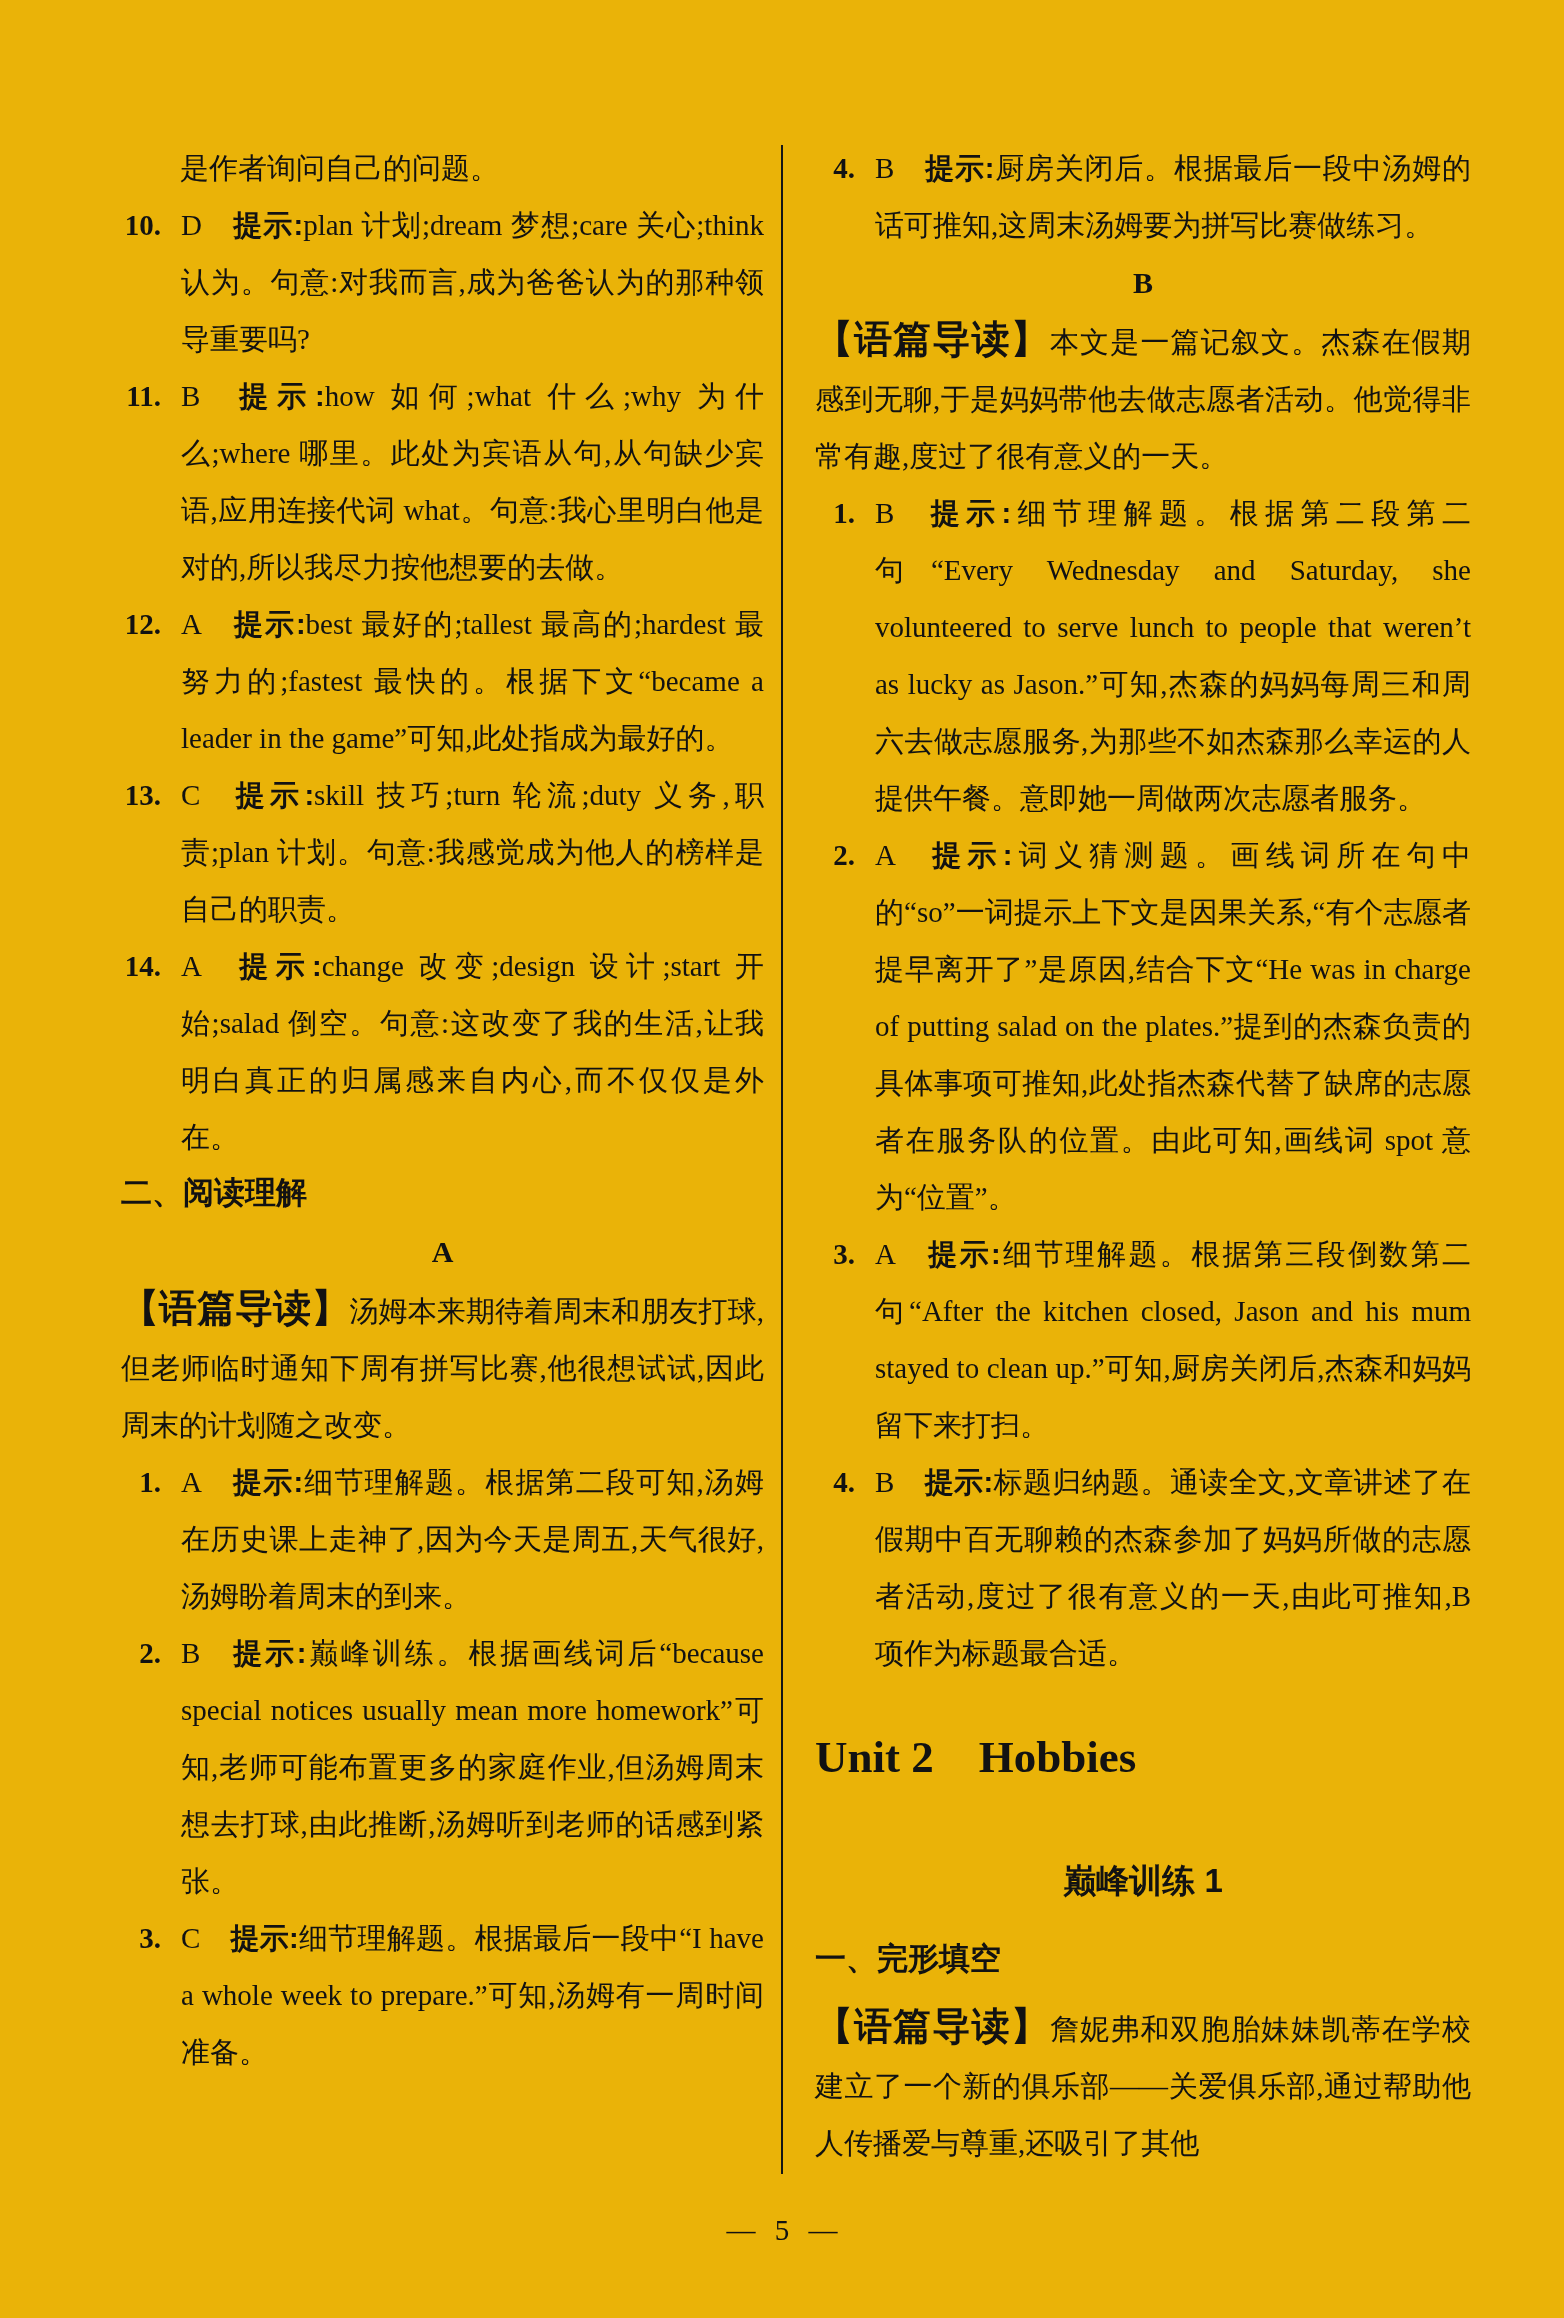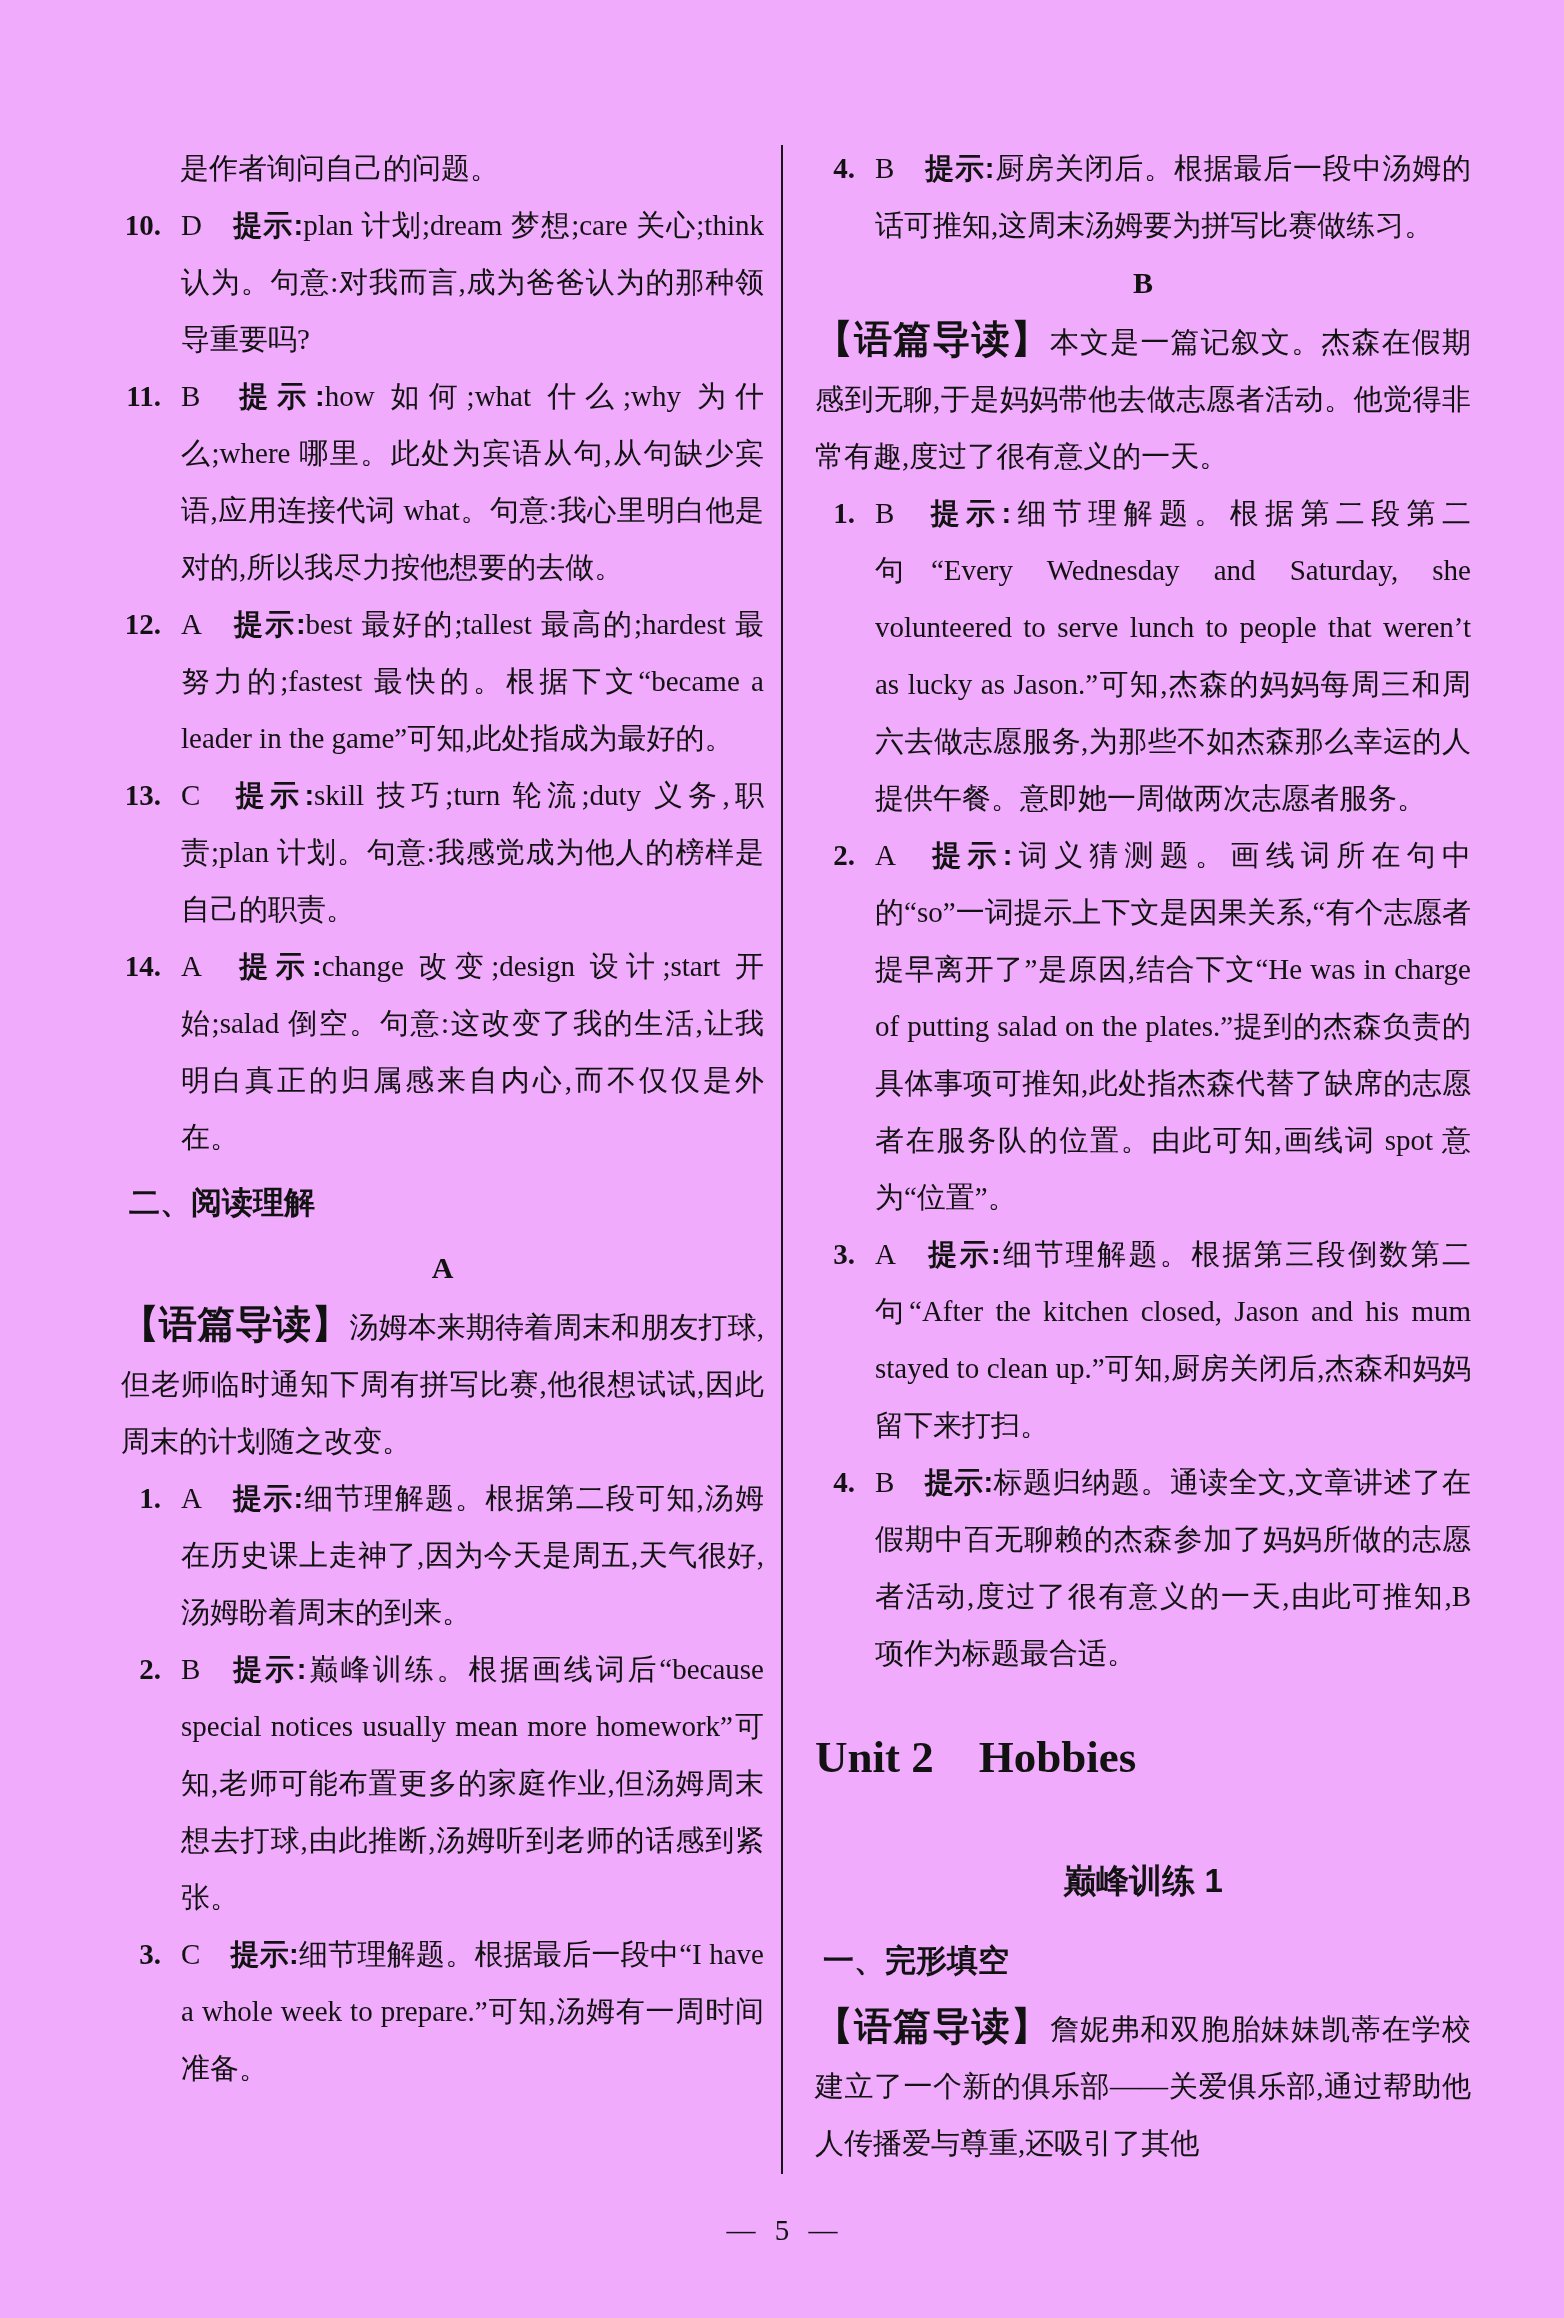--- a/index.html
+++ b/index.html
@@ -1,19 +1,19 @@
 <!DOCTYPE html>
 <html style="font-size:10.5px"><head>
 <meta charset="utf-8">
 <style>
   html,body{margin:0;padding:0;background:#ffffff;}
   .page{
     position:relative;
     width:1564px;height:2319px;
-    background:#f0abfc;
+    background:#eab308;
     color:#121212;
     font-family:"Liberation Serif","DejaVu Serif",serif;
     overflow:hidden;
   }
   .col{
     position:absolute;
     top:140px;
     font-size:29px;
     line-height:57px;
     text-align:justify;
@@ -34,25 +34,25 @@
     font-weight:bold;
     white-space:nowrap;
   }
   .ibody{flex:1;margin-left:20px;}
   .ans{margin-right:30px;}
   .tip{
     font-family:"Liberation Sans","DejaVu Sans",sans-serif;
     font-weight:bold;
   }
   .sec-heading{
-    font-family:Liberation Serif, serif;
+    font-family:Liberation Mono, monospace;
     font-weight:bold;
     font-size:31px;
     line-height:57px;
-    margin:8px;
+    margin:0;
     text-align:left;
   }
   .passage-label{
     text-align:center;
     font-weight:bold;
     font-size:30px;
     line-height:57px;
   }
   .intro{margin:0;}
   .lead-label{

